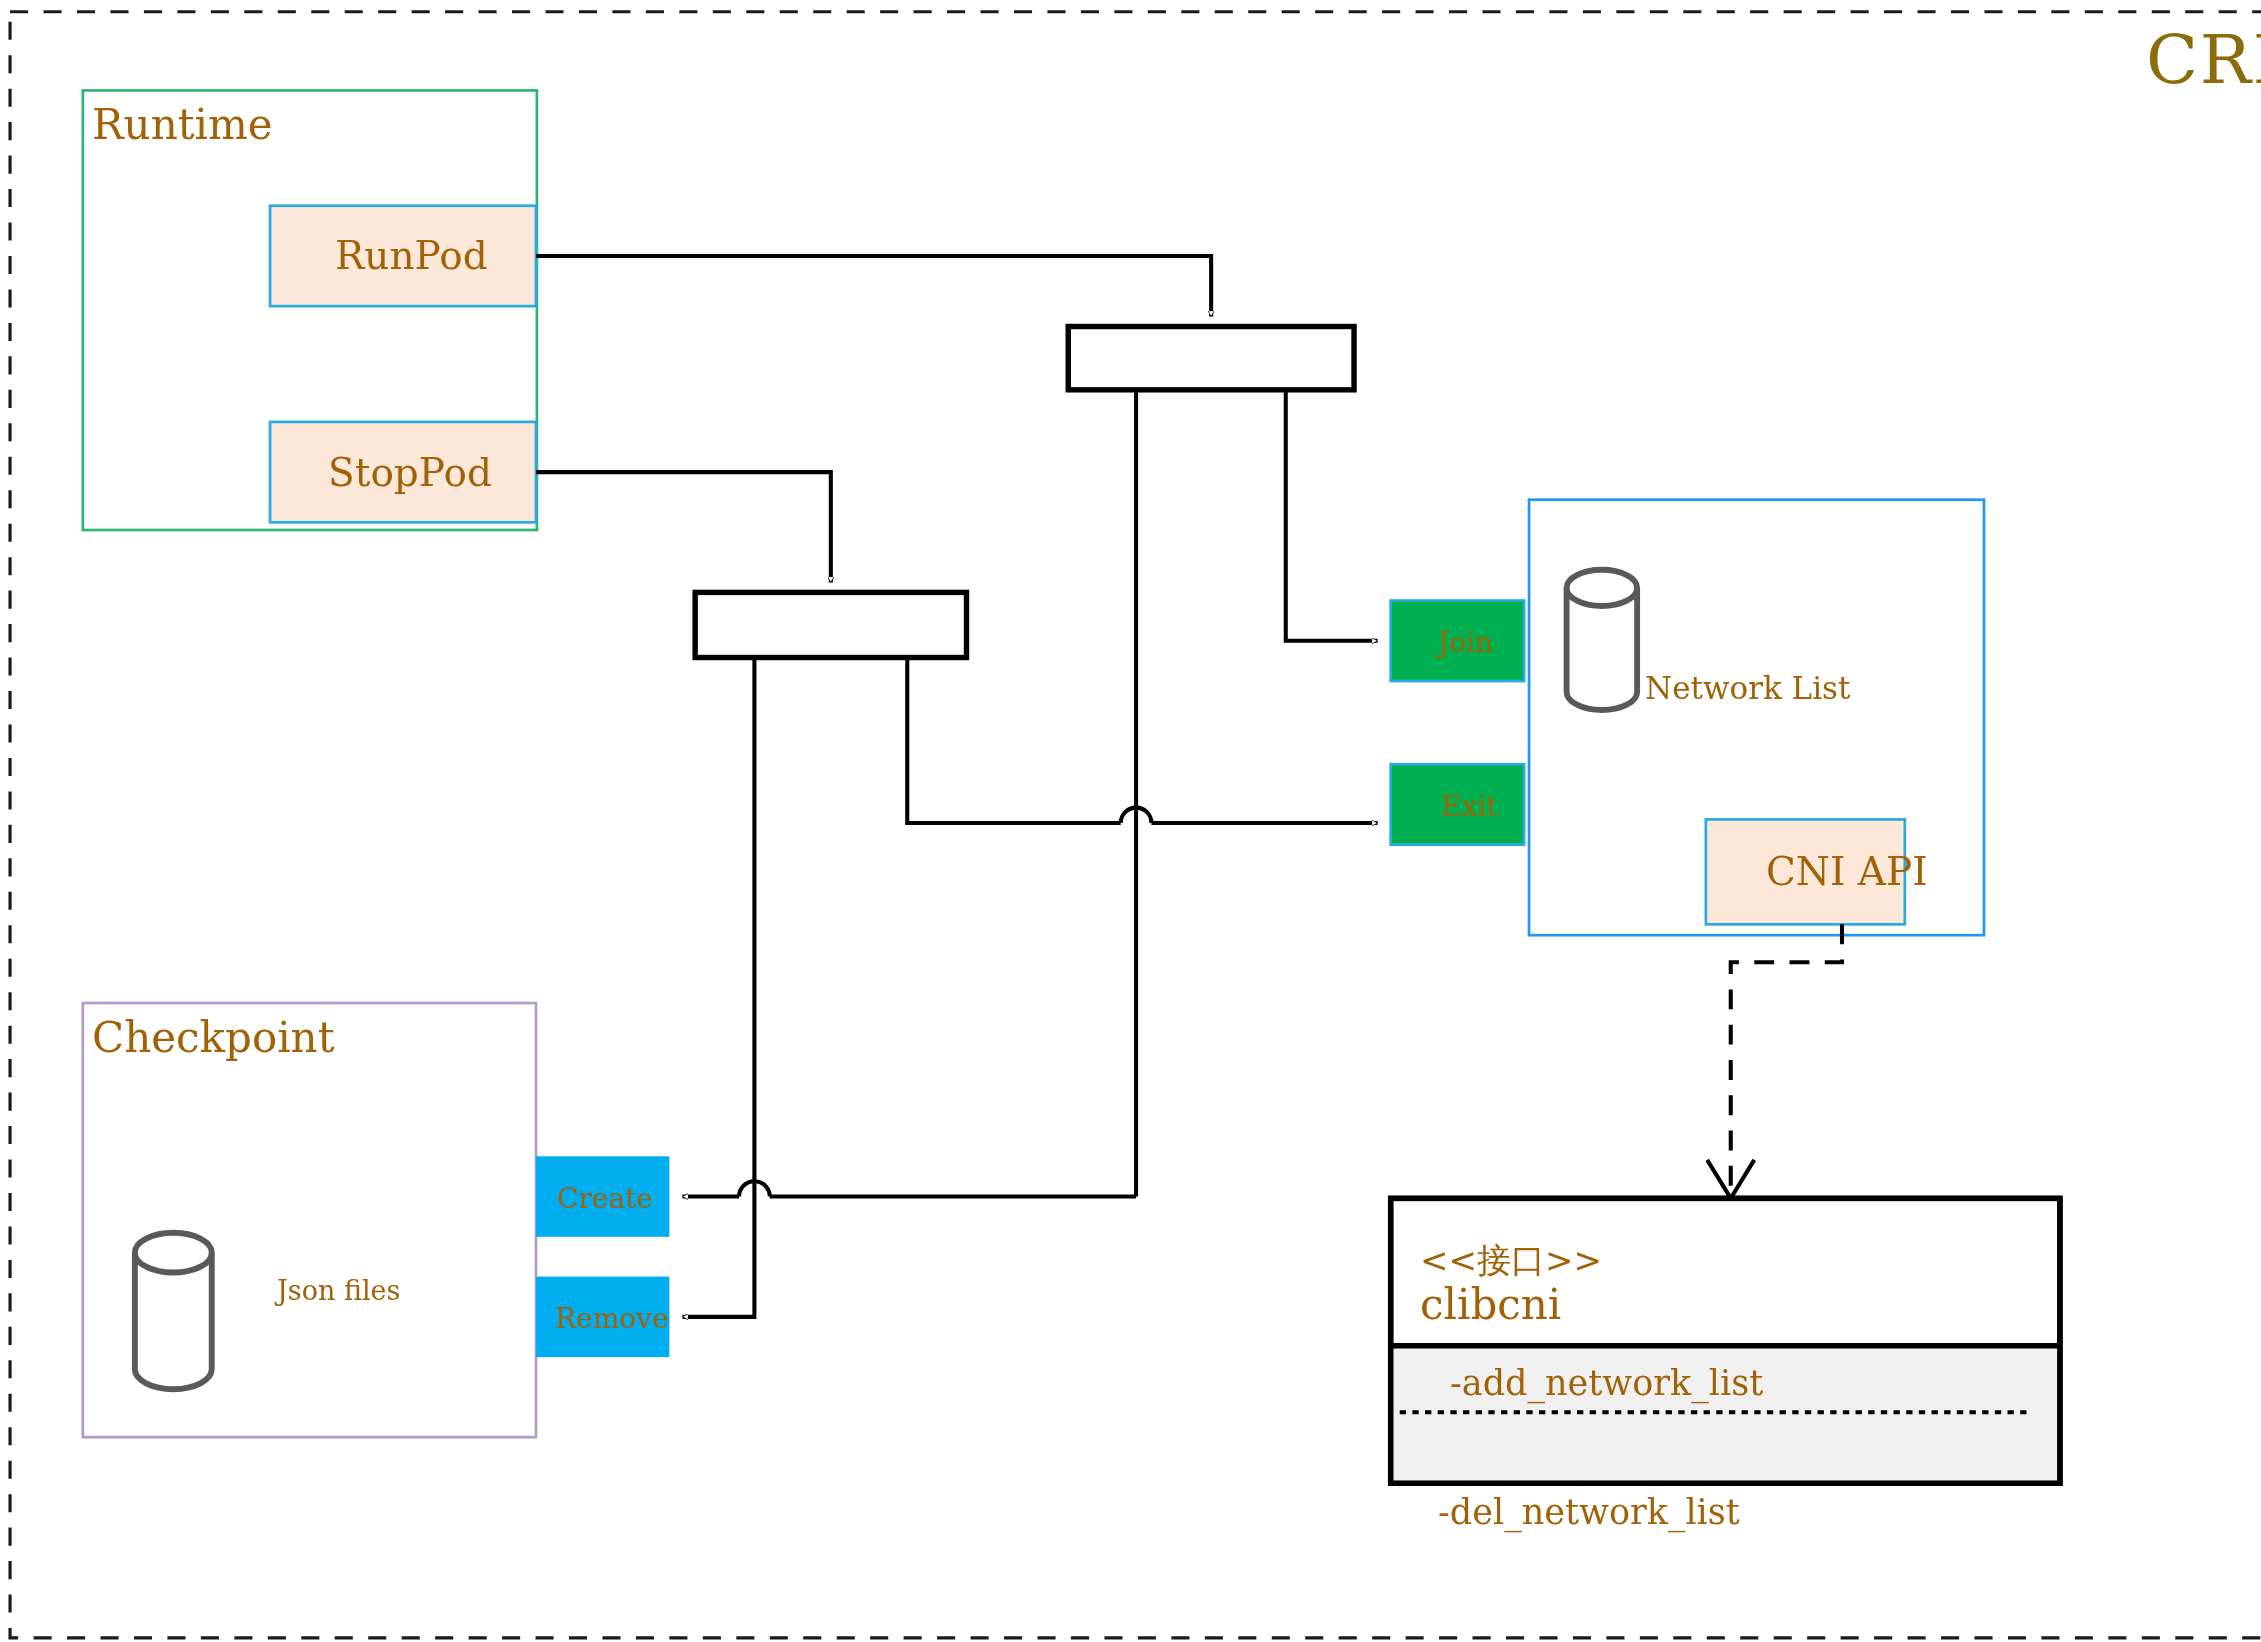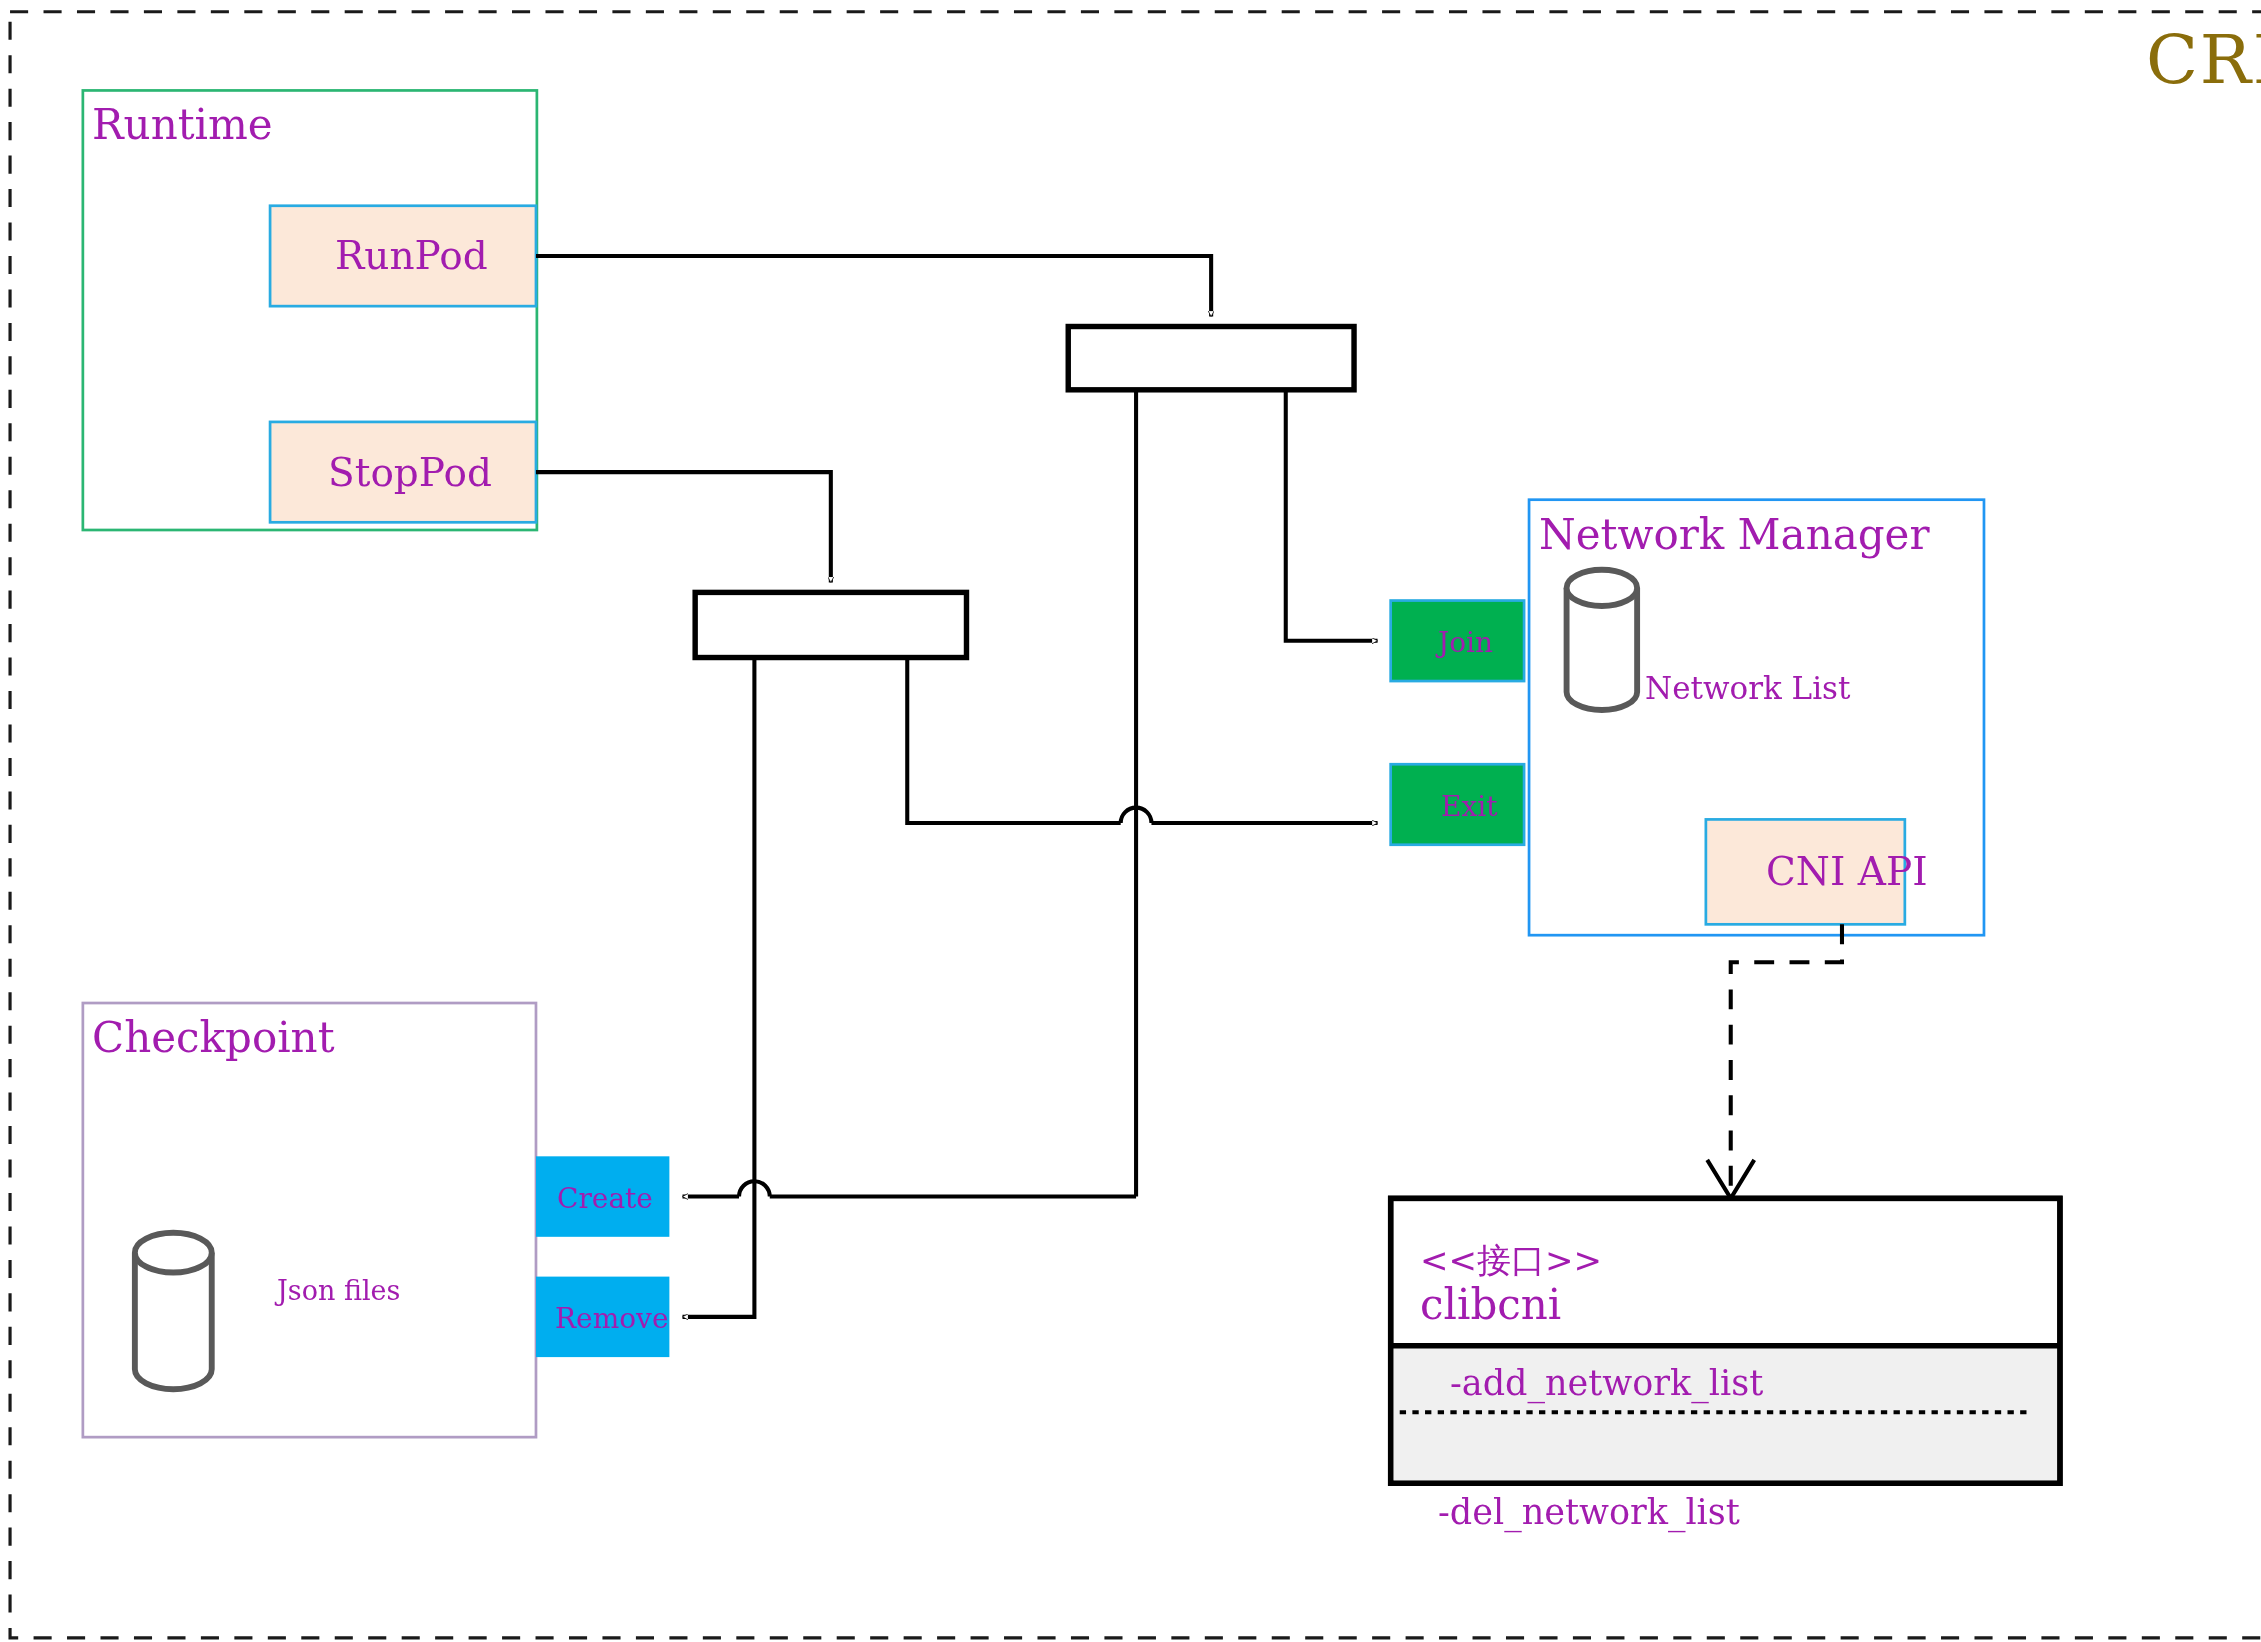--- a/index.html
+++ b/index.html
@@ -1,19 +1,19 @@
 <!DOCTYPE html>
 <html style="font-size:7.2px"><head>
 <meta charset="utf-8">
 <style>
   html,body{margin:0;padding:0;background:#ffffff;}
   body{font-family:"DejaVu Serif",serif;}
   #stage{position:relative;width:2335px;height:1642px;background:#fff;overflow:hidden;}
   svg.layer{position:absolute;left:0;top:0;width:2335px;height:1642px;}
-  .lbl{position:absolute;white-space:pre;color:#a21caf;font-family:"DejaVu Serif",serif;}
+  .lbl{position:absolute;white-space:pre;color:#a16207;font-family:"DejaVu Serif",serif;}
   .cjk{font-family:"DejaVu Sans",sans-serif;}
 </style>
 </head>
 <body>
 
 <div id="stage">
 
   <svg class="layer" viewBox="0 0 5163 3631">
     <defs>
       <marker id="hollowTri" markerWidth="14" markerHeight="14" refX="13" refY="7" orient="auto" markerUnits="userSpaceOnUse">
@@ -80,21 +80,20 @@
     <rect x="3075" y="2650" width="1480" height="630" fill="#ffffff" stroke="#000000" stroke-width="12"></rect>
     <rect x="3081" y="2976" width="1468" height="298" fill="#f0f0f0" stroke="none"></rect>
     <line x1="3075" y1="2976" x2="4555" y2="2976" stroke="#000000" stroke-width="12"></line>
     <line x1="3095" y1="3123" x2="4495" y2="3123" stroke="#000000" stroke-width="9" stroke-dasharray="14 14"></line>
     <rect x="3075" y="2650" width="1480" height="630" fill="none" stroke="#000000" stroke-width="12"></rect>
   </svg>
 
   <div class="lbl" style="left:2146px;top:20.4px;font-size:68px;color:#8a6d0b;letter-spacing:1.8px;">CRI</div>
 
   <div class="lbl" style="left:92px;top:100px;font-size:42px;">Runtime</div>
-  <div class="lbl" style="left:1539px;top:510px;font-size:42px;">Network Manager</div>
   <div class="lbl" style="left:92px;top:1013px;font-size:42px;">Checkpoint</div>
 
   <div class="lbl" style="left:335px;top:233px;font-size:39px;">RunPod</div>
   <div class="lbl" style="left:328px;top:450px;font-size:39px;">StopPod</div>
   <div class="lbl" style="left:1766px;top:849px;font-size:39px;">CNI API</div>
   <div class="lbl" style="left:1438px;top:626px;font-size:28px;">Join</div>
   <div class="lbl" style="left:1441px;top:790px;font-size:28px;">Exit</div>
   <div class="lbl" style="left:557px;top:1182px;font-size:28px;text-align:right;">Create</div>
   <div class="lbl" style="left:555px;top:1302px;font-size:28px;">Remove</div>
 

